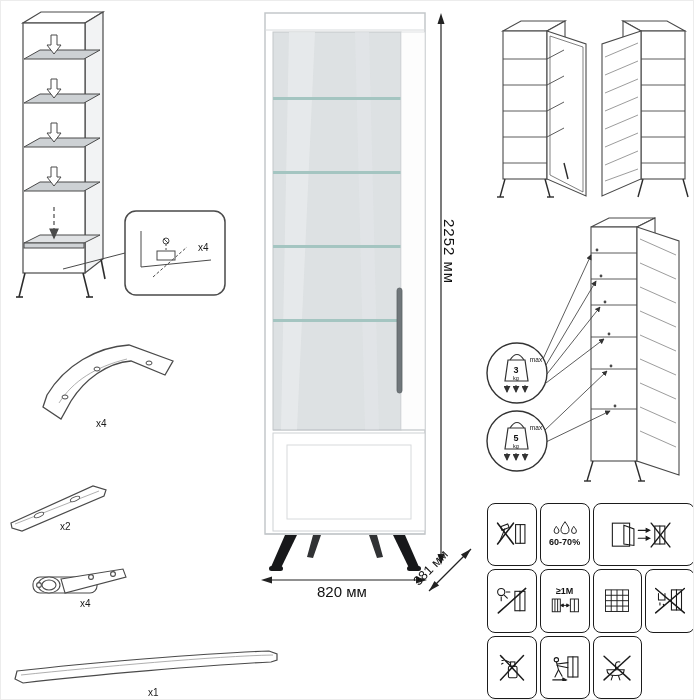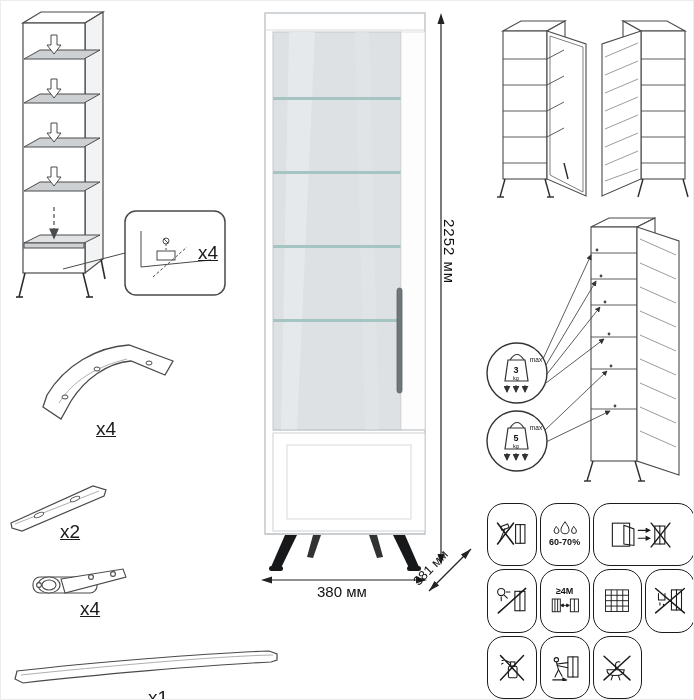--- a/index.html
+++ b/index.html
@@ -1,25 +1,25 @@
 <!DOCTYPE html>
 <html><head>
 <meta charset="utf-8">
 <style>
   * { margin:0; padding:0; box-sizing:border-box; }
   html,body { background:#fff; font-family:"Liberation Sans", sans-serif; }
   #page { position:relative; width:694px; height:700px; background:#fff; overflow:hidden; border:1px solid #ececec; }
   .abs { position:absolute; }
   svg { display:block; }
-  .qty { position:absolute; font-size:19px; color:#1a1a1a; white-space:nowrap;text-decoration:underline; }
+  .qty { position:absolute; font-size:10px; color:#1a1a1a; white-space:nowrap; }
   .dim { position:absolute; font-size:15px; color:#111; white-space:nowrap; }
   .dim-v { writing-mode:vertical-rl; letter-spacing:1px; }
   .dim-d { font-size:13px; transform:rotate(-46deg); }
   .icon-grid { display:grid; grid-template-columns:repeat(4,1fr); grid-auto-rows:1fr; gap:3px; }
-  .pict { border:1.6px solid #1b1b1b; border-radius:17px; background:#fff;
+  .pict { border:1.6px solid #1b1b1b; border-radius:8px; background:#fff;
           display:flex; flex-direction:column; align-items:center; justify-content:center;
           overflow:hidden; padding:17px; }
   .span2 { grid-column:span 2; }
   .pict-txt { font-size:9px; font-weight:700; color:#111; line-height:1.1; white-space:nowrap; }
 </style>
 </head>
 <body>
 
 <div id="page">
 
@@ -150,21 +150,21 @@
     <polygon points="8,2 4.5,13 11.5,13" fill="#222"></polygon>
     <polygon points="8,554 4.5,543 11.5,543" fill="#222"></polygon>
   </svg>
   <div class="dim dim-v" style="left:440px;top:218px">2252 мм</div>
 
   <svg class="abs" style="left:258px;top:572px" width="170" height="14" viewBox="0 0 170 14">
     <line x1="10" y1="7" x2="160" y2="7" stroke="#222" stroke-width="1.2"></line>
     <polygon points="2,7 13,3.5 13,10.5" fill="#222"></polygon>
     <polygon points="168,7 157,3.5 157,10.5" fill="#222"></polygon>
   </svg>
-  <div class="dim" style="left:316px;top:582px">380 мм</div>
+  <div class="dim" style="left:316px;top:582px">820 мм</div>
 
   <svg class="abs" style="left:420px;top:540px" width="58" height="58" viewBox="0 0 58 58">
     <line x1="8" y1="50" x2="50" y2="8" stroke="#222" stroke-width="1.2"></line>
     <polygon points="50,8 44.5,18.1 39.9,13.5" fill="#222"></polygon>
     <polygon points="8,50 18.1,44.5 13.5,39.9" fill="#222"></polygon>
   </svg>
   <div class="dim dim-d" style="left:408px;top:559px">381 мм</div>
 
   <svg class="abs" style="left:492px;top:12px" width="102" height="198" viewBox="0 0 102 198">
     <g fill="#fff" stroke="#4a4a4a" stroke-width="1.1">
@@ -354,21 +354,21 @@
         <line x1="14" y1="7" x2="19" y2="7"></line>
           <line x1="7" y1="14" x2="7" y2="19"></line>
         <line x1="11.5" y1="11.5" x2="15.5" y2="15.5"></line>
         <rect x="26" y="6" width="14" height="27"></rect>
           <line x1="33" y1="6" x2="33" y2="33"></line>
         <line x1="41" y1="2" x2="3" y2="36" stroke-width="2.2"></line>
       </svg>
     </div>
 
     <div class="pict">
-      <div class="pict-txt">≥4M</div>
+      <div class="pict-txt">≥1M</div>
       <svg width="44" height="26" viewBox="0 0 44 26" fill="none" stroke="#1b1b1b" stroke-width="1.4">
         <rect x="3" y="3" width="12" height="19"></rect>
         <line x1="7" y1="3" x2="7" y2="22"></line>
           <line x1="11" y1="3" x2="11" y2="22"></line>
         <line x1="18.5" y1="12.5" x2="25.5" y2="12.5"></line>
         <polygon points="15.5,12.5 19.5,10.3 19.5,14.7" fill="#1b1b1b"></polygon>
         <polygon points="28.5,12.5 24.5,10.3 24.5,14.7" fill="#1b1b1b"></polygon>
         <rect x="30" y="3" width="12" height="19"></rect>
           <line x1="36" y1="3" x2="36" y2="22"></line>
       </svg>

